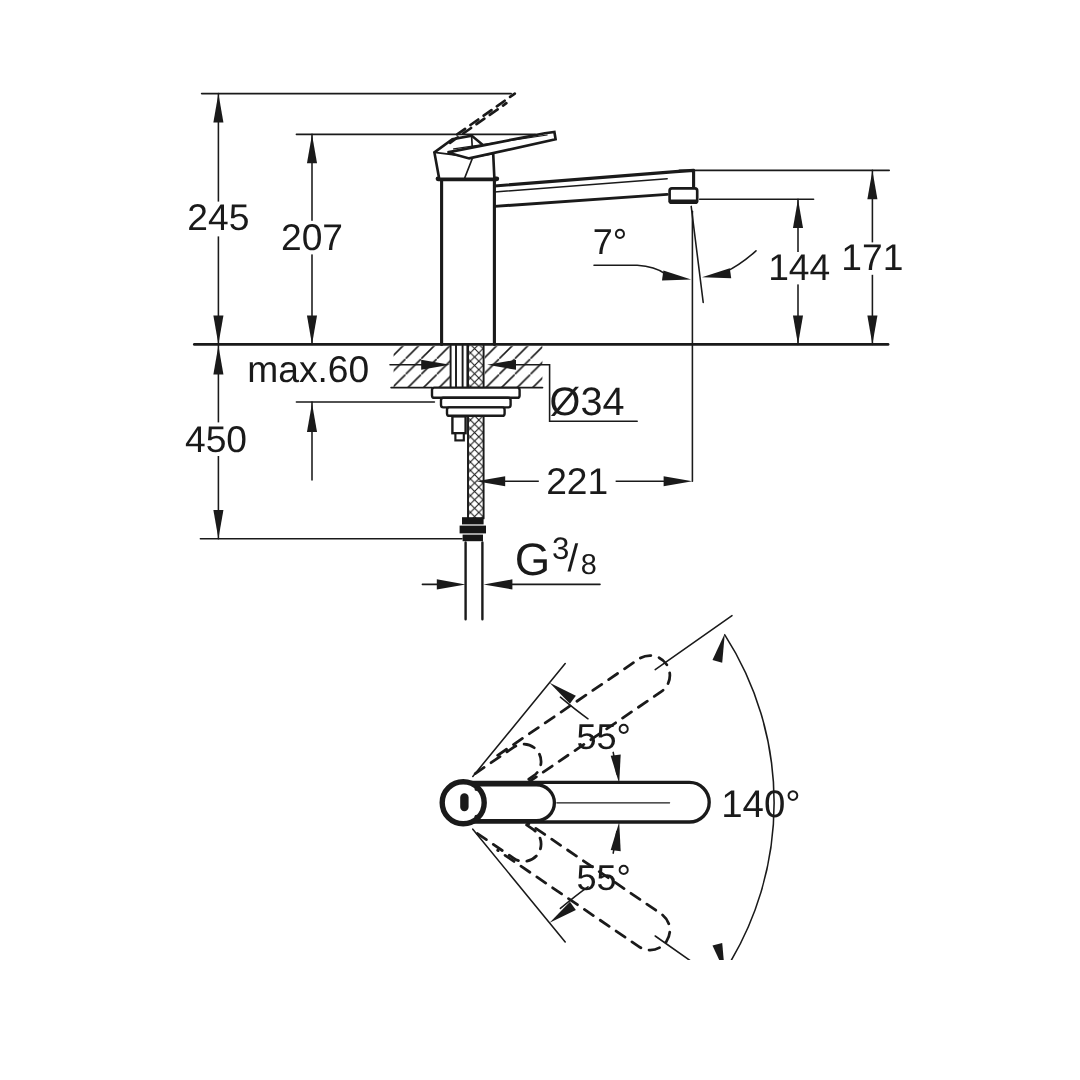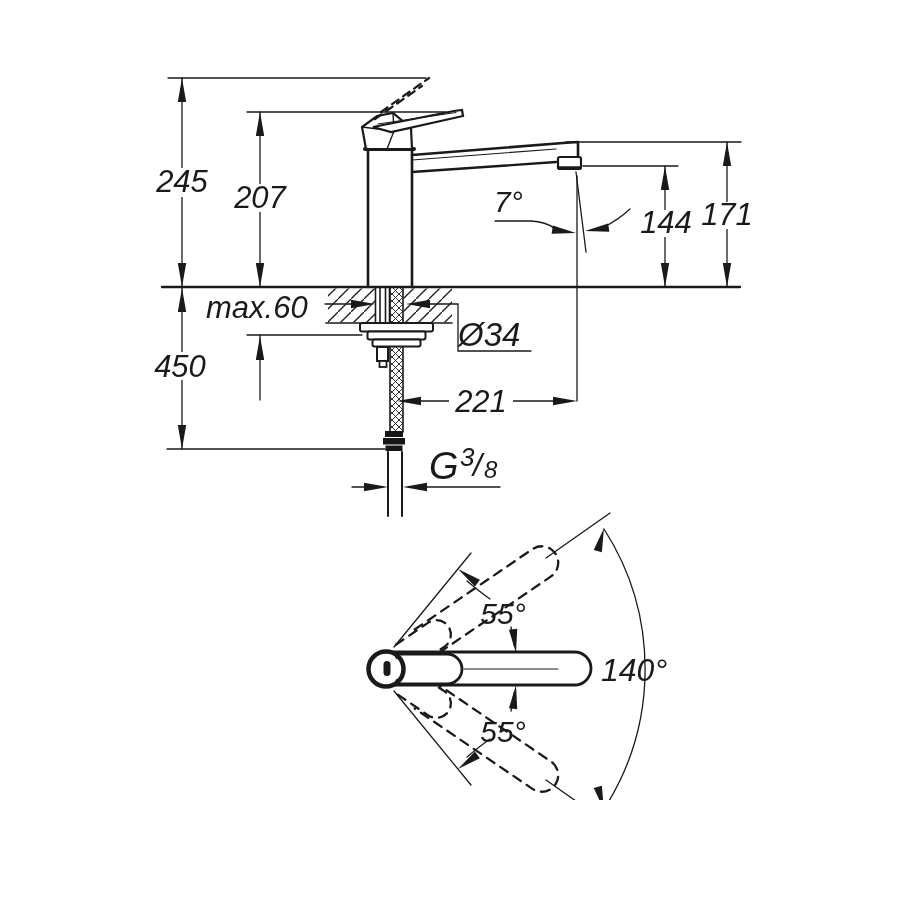--- a/index.html
+++ b/index.html
@@ -9,21 +9,20 @@
     width: 900px;
     height: 900px;
     font-family: "Liberation Sans", sans-serif;
   }
   .drawing-wrap {
     position: relative;
     width: 900px;
     height: 800px;
     background: #ffffff;
     overflow: hidden;
-    font-style: italic;
   }
   svg { display: block; }
   .dim-text {
     font-family: "Liberation Sans", sans-serif;
     fill: #1a1a1a;
   }
 </style>
 </head>
 <body>
 

